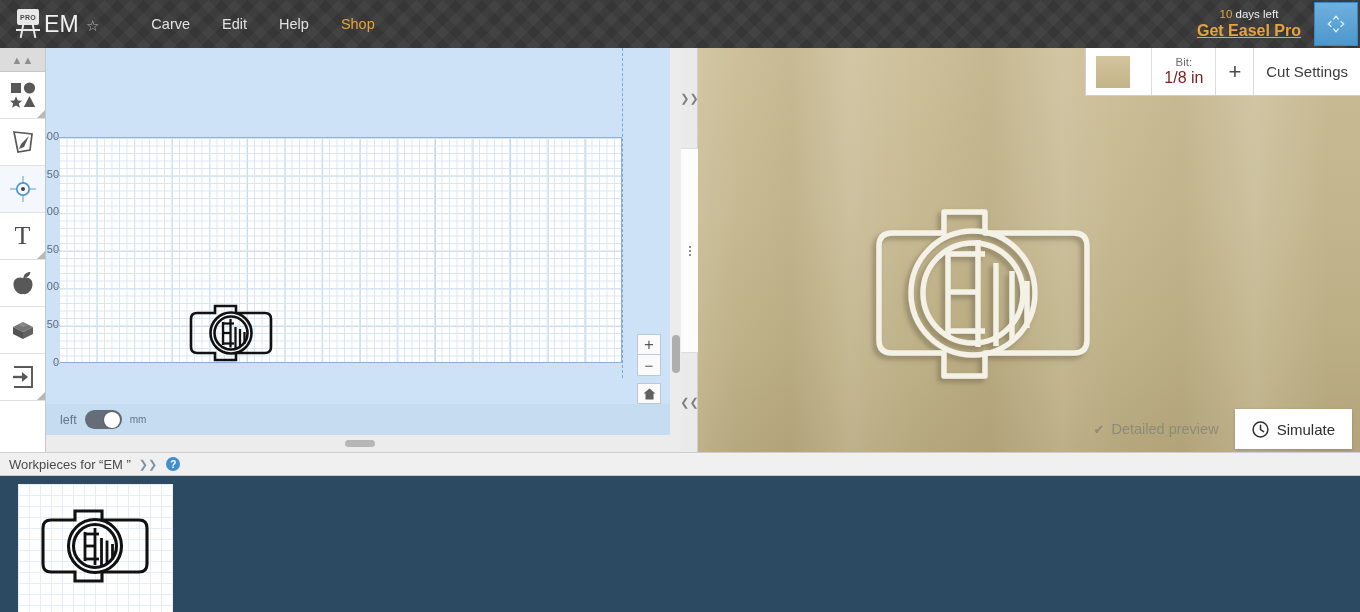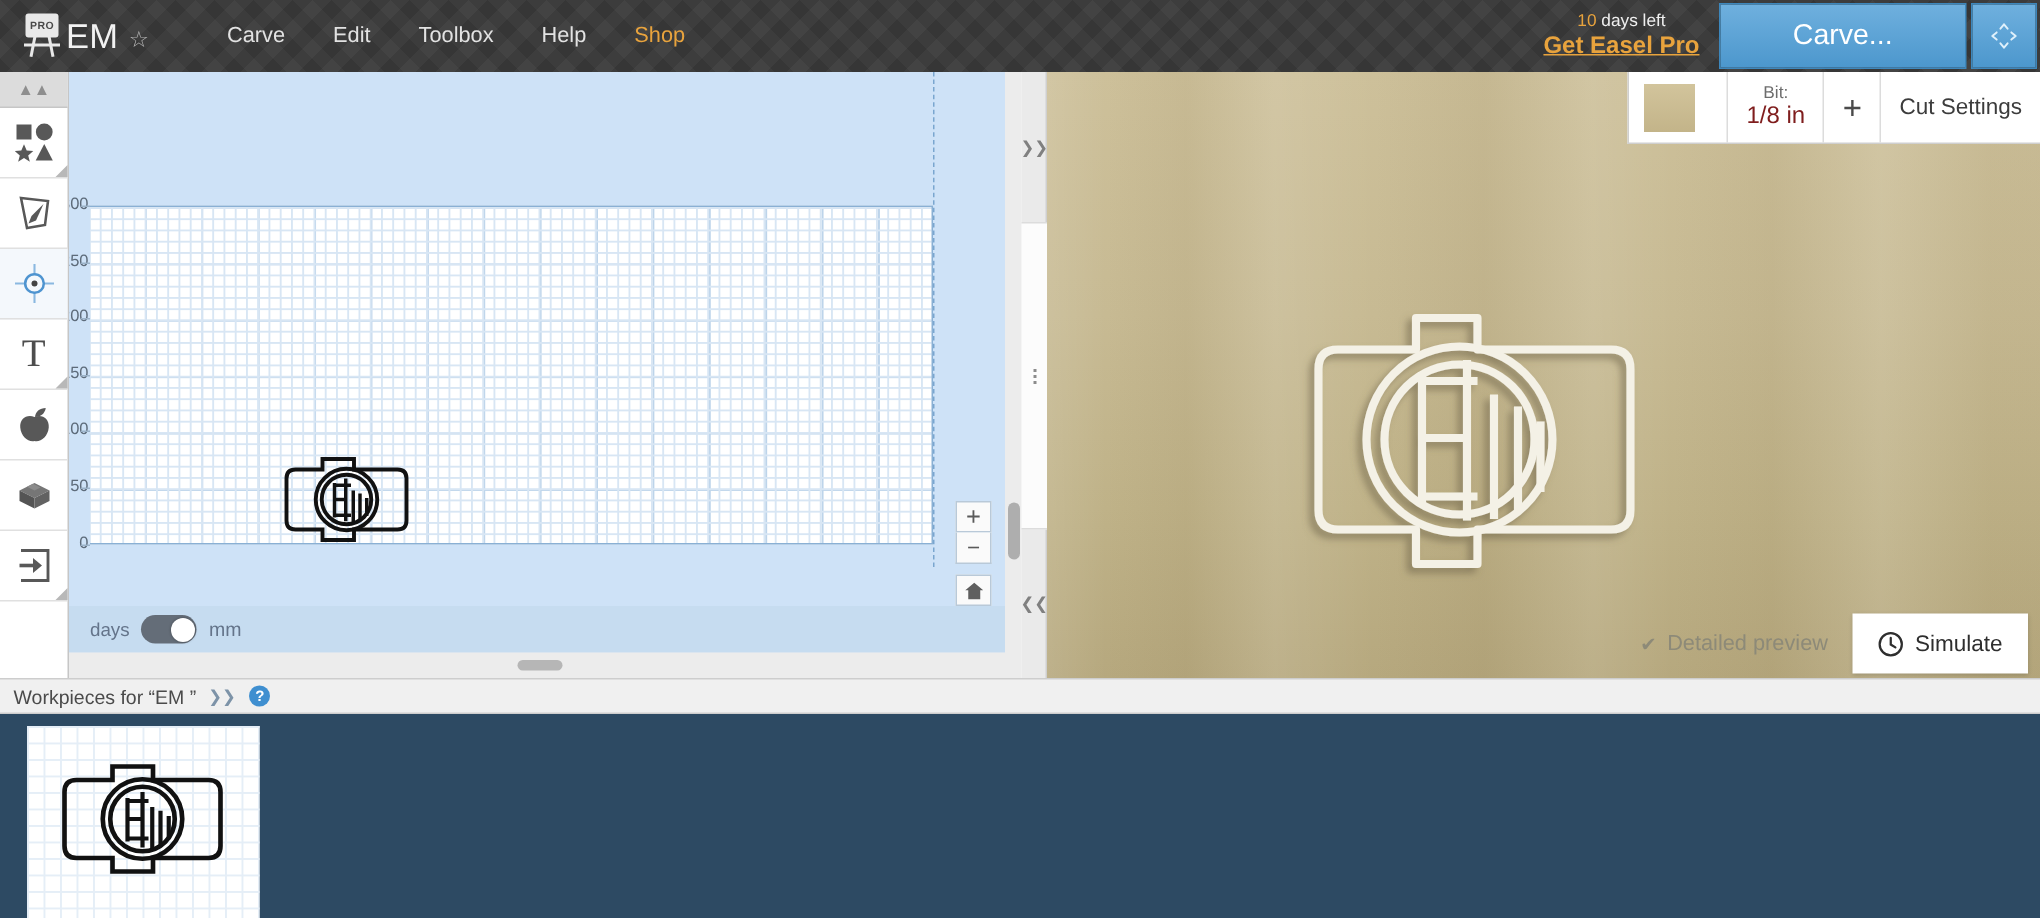--- a/index.html
+++ b/index.html
@@ -143,21 +143,21 @@
   }
   #unit-inch { font-size:12.5px; color:#64748a; margin-left:14px; }
   #toggle {
     width:37px; height:19px; border-radius:10px; background:#646d78;
     margin:0 8px; position:relative; cursor:pointer;
   }
   #toggle .knob {
     position:absolute; right:1.5px; top:1.5px; width:16px; height:16px;
     border-radius:50%; background:#fff; box-shadow:0 0 2px rgba(0,0,0,.35);
   }
-  #unit-mm { font-size:13px; color:#64748a; }
+  #unit-mm { font-size:10px; color:#64748a; }
 
   #canvas-bot {
     position:absolute; left:46px; top:435px; width:627px; height:17px;
     background:#ececec; display:flex; align-items:center; justify-content:center;
   }
   #canvas-bot .grip { width:30px; height:7px; border-radius:4px; background:#b6b6b6; cursor:ns-resize; }
 
   #vscroll {
     position:absolute; left:670px; top:48px; width:11px; height:404px;
     background:#ececec;
@@ -280,31 +280,29 @@
     <div class="leg2"></div>
     <div class="bar"></div>
   </div>
 
   <div id="proj-title">EM</div>
   <div id="fav-star">☆</div>
 
   <div id="menu">
     <div class="mi">Carve</div>
     <div class="mi">Edit</div>
-    <div class="mi">Toolbox</div>
     <div class="mi">Help</div>
     <div class="mi shop">Shop</div>
   </div>
 
   <div id="trial">
     <div class="l1"><span class="num">10</span><span> days left</span></div>
     <div class="l2">Get Easel Pro</div>
   </div>
 
-  <div id="carve-btn">Carve...</div>
 
   <div id="jog-btn">
     <svg width="22" height="22" viewBox="0 0 22 22">
       <g fill="none" stroke="#dff0fb" stroke-width="1.3" stroke-linecap="round">
         <path d="M11 3.2 L8.6 6.1 M11 3.2 L13.4 6.1"></path>
         <path d="M11 18.8 L8.6 15.9 M11 18.8 L13.4 15.9"></path>
         <path d="M3.2 11 L6.1 8.6 M3.2 11 L6.1 13.4"></path>
         <path d="M18.8 11 L15.9 8.6 M18.8 11 L15.9 13.4"></path>
       </g>
     </svg>
@@ -443,21 +441,21 @@
     <div class="zb minus">−</div>
     <div class="zb home">
       <svg width="13" height="12" viewBox="0 0 13 12">
         <path d="M6.5 0.5 L12.5 5.5 L10.5 5.5 L10.5 11.5 L2.5 11.5 L2.5 5.5 L0.5 5.5 Z" fill="#5f5f5f"></path>
       </svg>
     </div>
   </div>
 </div>
 
 <div id="unitrow">
-  <span id="unit-inch">days</span>
+  <span id="unit-inch">left</span>
   <div id="toggle">
       <div class="knob"></div>
     </div>
   <span id="unit-mm">mm</span>
 </div>
 
 <div id="canvas-bot">
   <div class="grip"></div>
 </div>
 

